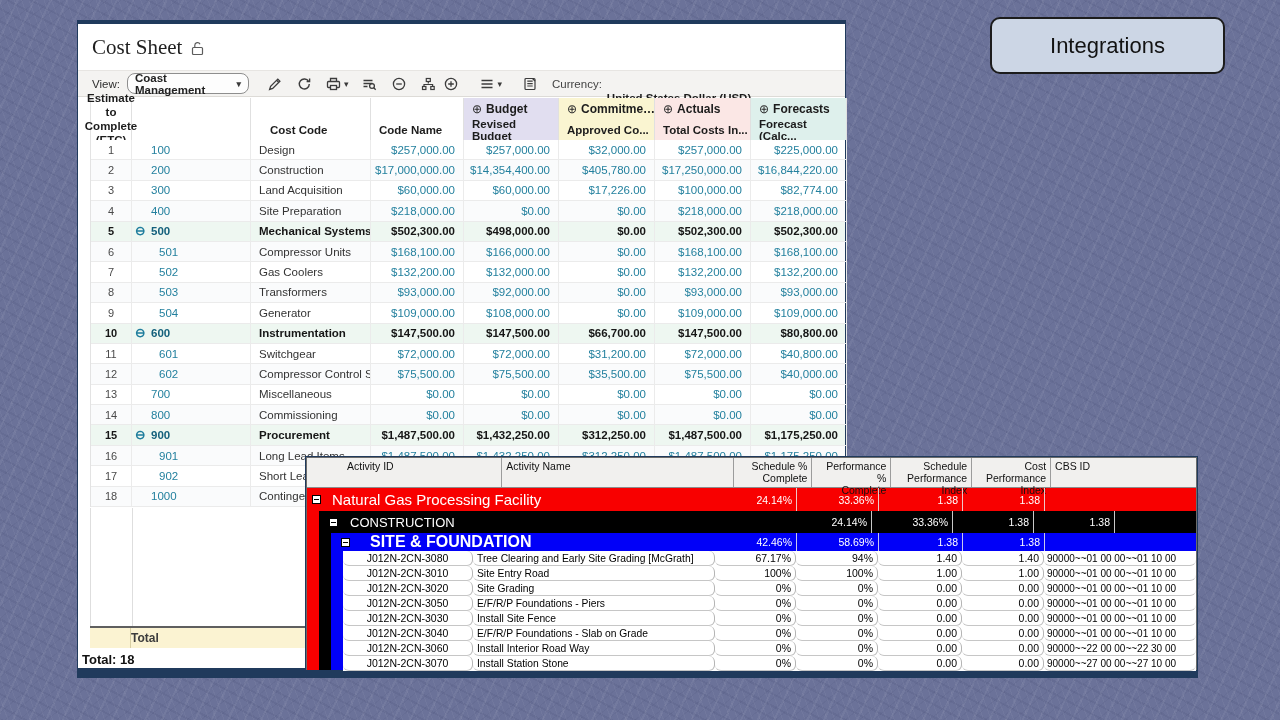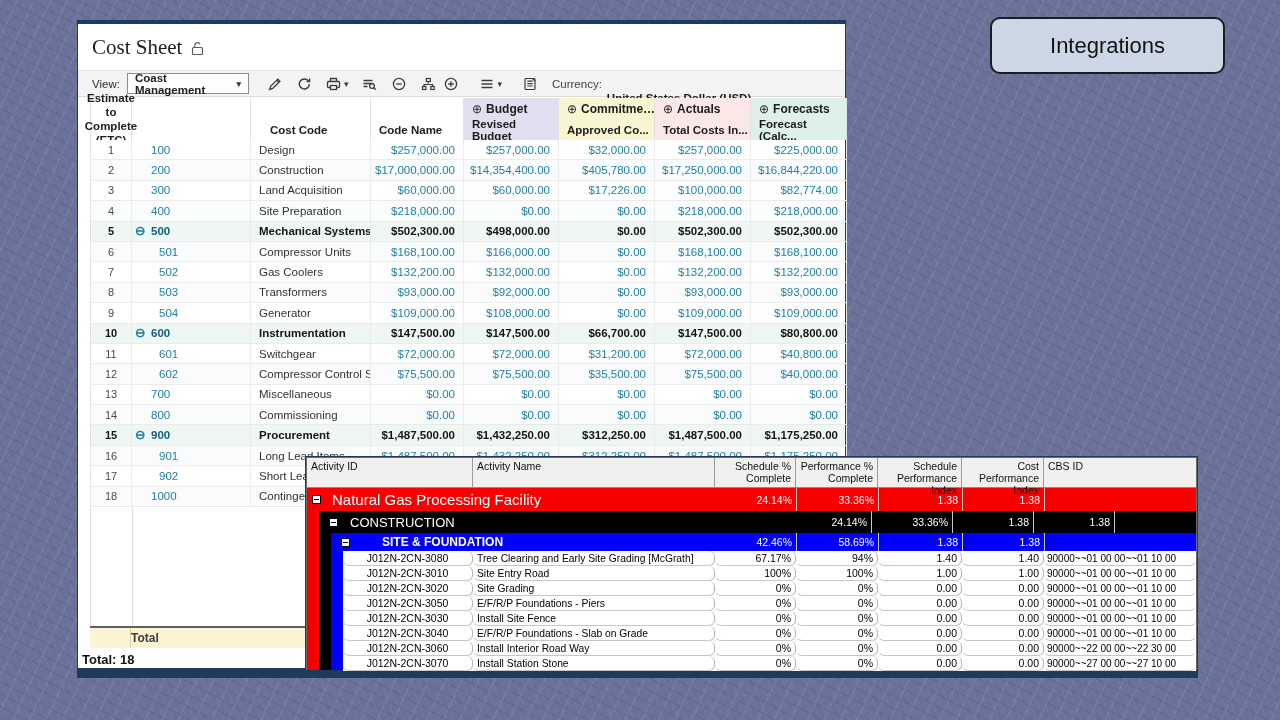--- a/index.html
+++ b/index.html
@@ -29,21 +29,21 @@
   .titlebar { position:absolute; left:0; top:0; right:0; height:46px; background:#fff; display:flex; align-items:center; padding-left:14px; }
   .titlebar .t { font-family:"Liberation Serif", serif; font-size:21px; color:#1f1f1f; }
   .lock { margin-left:9px; margin-top:2px; }
   .toolbar {
     position:absolute; left:0; top:46px; right:0; height:27px;
     background:#f4f3f1; border-top:1px solid #e7e5e2; border-bottom:1px solid #dddbd7;
     display:flex; align-items:center; padding-left:14px; font-size:11.5px; color:#2e2e2e;
   }
   .viewbox {
     margin-left:7px; width:122px; height:21px; background:#fdfdfd;
-    border:1px solid #8e8e8e; border-radius:0; display:flex; align-items:center;
+    border:1px solid #8e8e8e; border-radius:8px; display:flex; align-items:center;
     padding:0 7px; font-weight:bold; font-size:11.5px; color:#222; cursor:pointer;
   }
   .viewbox .caret { margin-left:auto; font-size:9px; color:#3a3a3a; }
   .tb-ic { margin-left:13px; display:flex; align-items:center; cursor:pointer; }
   .tb-ic svg { display:block; }
   .tb-caret { font-size:9px; color:#3a3a3a; margin-left:2px; cursor:pointer; }
   .cur-label { margin-left:14px; color:#444; }
   .cur-value { margin-left:5px; font-weight:bold; color:#1d1d1d;margin-top:28px; }
   
   .cs-grid { display:grid; grid-template-columns:41px 119px 120px 93px 95px 96px 96px 96px; }
@@ -80,36 +80,36 @@
   }
   .total-row .tnum { width:41px; height:100%; border-right:1px solid #d8cfa4; }
   .total-row .tlabel { width:119px; text-align:left; padding-right:10px; font-weight:bold; font-size:12px; color:#3c3c3c; }
   .total-count { position:absolute; left:4px; top:628px; font-weight:bold; font-size:13px; color:#111; }
   
   .ovl { position:absolute; left:306px; top:457px; width:891px; height:213px; background:#fff;
          border:1px solid #6b6b6b; border-bottom:none; font-size:10.5px; }
   .ovl-head { display:flex; height:30px; background:#f1f0ee; border-bottom:1px solid #8c8c8c; color:#111; }
   .ovl-head > div { border-right:1px solid #9c9c9c; padding:2px 4px; line-height:12px; }
   .oh-r { text-align:right; }
-  .w-id{width:166px;} .w-name{width:242px;} .w-s{width:81px;} .w-p{width:82px;} .w-spi{width:84px;} .w-cpi{width:82px;} .w-cbs{width:151px; border-right:none !important;}
+  .w-id{width:166px;margin-left:36px;} .w-name{width:242px;} .w-s{width:81px;} .w-p{width:82px;} .w-spi{width:84px;} .w-cpi{width:82px;} .w-cbs{width:151px; border-right:none !important;}
   .band { display:flex; align-items:center; color:#fff; cursor:default; }
   .band > .cell { align-self:stretch; display:flex; align-items:center; justify-content:flex-end; padding-right:4px; border-right:1px solid rgba(235,235,235,0.85); font-size:10.5px; }
   .band > .cbs { border-right:none; }
   .band-label { flex:1; display:flex; align-items:center; overflow:hidden; white-space:nowrap; }
   .minusbox { width:9px; height:9px; background:#fff; border:1px solid #000; position:relative; flex:none; }
   .minusbox::after { content:""; position:absolute; left:1px; right:1px; top:3px; height:1px; background:#000; }
   .band-red   { height:23px; background:#f80000; }
   .band-red   .minusbox { margin-left:5px; }
   .band-red   .lbl { margin-left:11px; font-size:15px; }
   .band-black { height:22px; background:#000; margin-left:12px; }
   .band-black .minusbox { margin-left:10px; }
   .band-black .lbl { margin-left:12px; font-size:13px; }
   .band-blue  { height:18px; background:#0100f8; margin-left:24px; }
   .band-blue  .minusbox { margin-left:10px; }
-  .band-blue  .lbl { margin-left:32px; font-size:12px; font-weight:bold; }
+  .band-blue  .lbl { margin-left:20px; font-size:16px; font-weight:bold; }
   .band-black > .cell { width:81px; }
   .acts { margin-left:36px; }
   .act { display:flex; height:15px; color:#000; background:#fff; cursor:default; }
   .act > div { border-right:1px solid #b5b5b5; border-bottom:1px solid #c6c6c6; display:flex; align-items:center; overflow:hidden; white-space:nowrap;border-radius:6px; }
   .a-id   { width:130px; justify-content:center; }
   .a-name { width:242px; padding-left:4px; font-size:10.3px; }
   .a-s    { width:81px; justify-content:flex-end; padding-right:4px; }
   .a-p    { width:82px; justify-content:flex-end; padding-right:4px; }
   .a-spi  { width:84px; justify-content:flex-end; padding-right:4px; }
   .a-cpi  { width:82px; justify-content:flex-end; padding-right:4px; }

